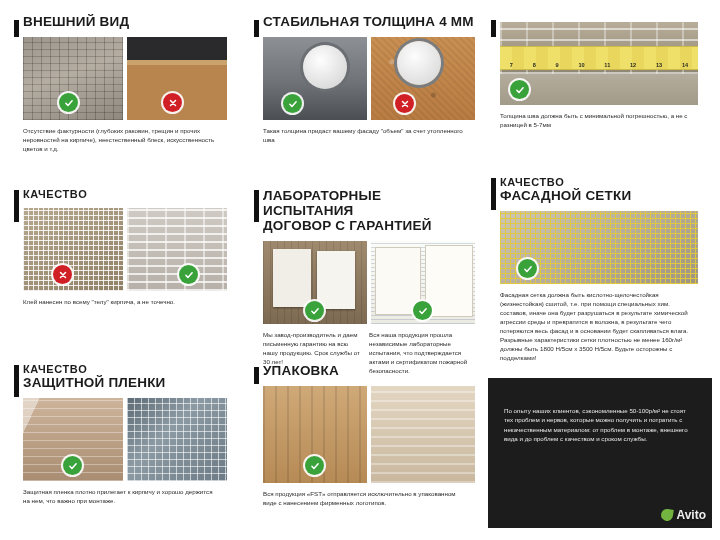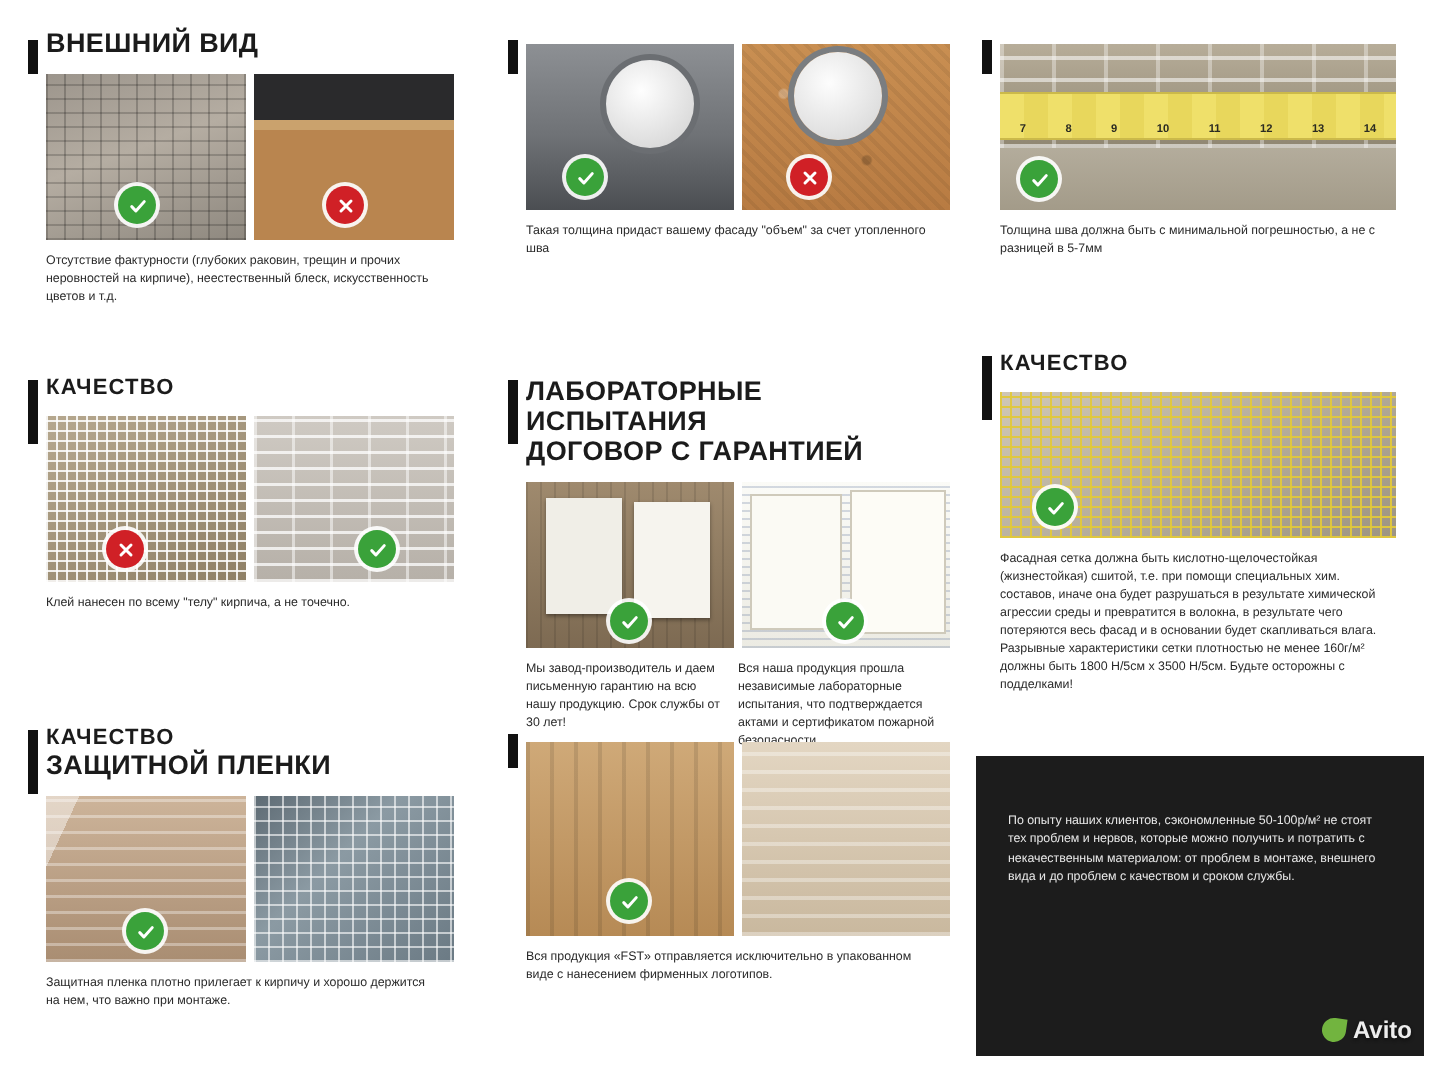--- a/index.html
+++ b/index.html
@@ -158,20 +158,23 @@
               <path d="M4 4 L12 12 M12 4 L4 12" stroke="#fff" stroke-width="2.4" fill="none" stroke-linecap="round"></path>
             </svg>
         </div>
       </div>
     </div>
     <div class="caption" style="margin-top:7px;width:198px;">Отсутствие фактурности (глубоких раковин, трещин и прочих неровностей на кирпиче), неестественный блеск, искусственность цветов и т.д.</div>
   </div>
 
   <div class="block" style="left:263px;top:14px;width:212px;">
     <div class="accent-line" style="left:-9px;top:6px;width:5px;height:17px;"></div>
+    <div class="title">
+      <span class="t2">СТАБИЛЬНАЯ ТОЛЩИНА 4 ММ</span>
+    </div>
     <div class="photos" style="margin-top:8px;">
       <div class="ph tex-caliper" style="width:104px;height:83px;">
         <div style="position:absolute;left:40px;top:8px;width:44px;height:44px;border-radius:50%;background:radial-gradient(circle at 40% 35%,#fefefe,#cfcfcf);box-shadow:0 0 0 3px #6b6e72;"></div>
         <div class="badge ok" style="left:20px;top:57px;width:19px;height:19px;">
           <svg viewBox="0 0 16 16">
               <path d="M3 8.5 L6.3 12 L13 4.5" stroke="#fff" stroke-width="2.4" fill="none" stroke-linecap="round" stroke-linejoin="round"></path>
             </svg>
         </div>
       </div>
       <div class="ph tex-cork" style="width:104px;height:83px;">
@@ -263,20 +266,21 @@
     <div style="display:flex;gap:6px;margin-top:7px;">
       <div class="caption" style="width:100px;">Мы завод-производитель и даем письменную гарантию на всю нашу продукцию. Срок службы от 30 лет!</div>
       <div class="caption" style="width:104px;">Вся наша продукция прошла независимые лабораторные испытания, что подтверждается актами и сертификатом пожарной безопасности.</div>
     </div>
   </div>
 
   <div class="block" style="left:500px;top:176px;width:200px;">
     <div class="accent-line" style="left:-9px;top:2px;width:5px;height:32px;"></div>
     <div class="title">
       <span class="t1">КАЧЕСТВО</span>
+      <span class="t2">ФАСАДНОЙ СЕТКИ</span>
     </div>
     <div style="position:relative;margin-top:8px;width:198px;height:73px;overflow:hidden;" class="tex-meshy">
       <div class="badge ok" style="left:18px;top:48px;width:19px;height:19px;">
         <svg viewBox="0 0 16 16">
             <path d="M3 8.5 L6.3 12 L13 4.5" stroke="#fff" stroke-width="2.4" fill="none" stroke-linecap="round" stroke-linejoin="round"></path>
           </svg>
       </div>
     </div>
     <div class="caption" style="margin-top:7px;width:198px;">Фасадная сетка должна быть кислотно-щелочестойкая (жизнестойкая) сшитой, т.е. при помощи специальных хим. составов, иначе она будет разрушаться в результате химической агрессии среды и превратится в волокна, в результате чего потеряются весь фасад и в основании будет скапливаться влага. Разрывные характеристики сетки плотностью не менее 160г/м² должны быть 1800 Н/5см х 3500 Н/5см. Будьте осторожны с подделками!</div>
   </div>
@@ -295,20 +299,23 @@
             </svg>
         </div>
       </div>
       <div class="ph tex-mosaic" style="width:100px;height:83px;"></div>
     </div>
     <div class="caption" style="margin-top:7px;width:198px;">Защитная пленка плотно прилегает к кирпичу и хорошо держится на нем, что важно при монтаже.</div>
   </div>
 
   <div class="block" style="left:263px;top:363px;width:212px;">
     <div class="accent-line" style="left:-9px;top:4px;width:5px;height:17px;"></div>
+    <div class="title">
+      <span class="t2">УПАКОВКА</span>
+    </div>
     <div class="photos" style="margin-top:8px;">
       <div class="ph tex-crate" style="width:104px;height:97px;">
         <div class="badge ok" style="left:42px;top:70px;width:19px;height:19px;">
           <svg viewBox="0 0 16 16">
               <path d="M3 8.5 L6.3 12 L13 4.5" stroke="#fff" stroke-width="2.4" fill="none" stroke-linecap="round" stroke-linejoin="round"></path>
             </svg>
         </div>
       </div>
       <div class="ph tex-pallet" style="width:104px;height:97px;"></div>
     </div>

